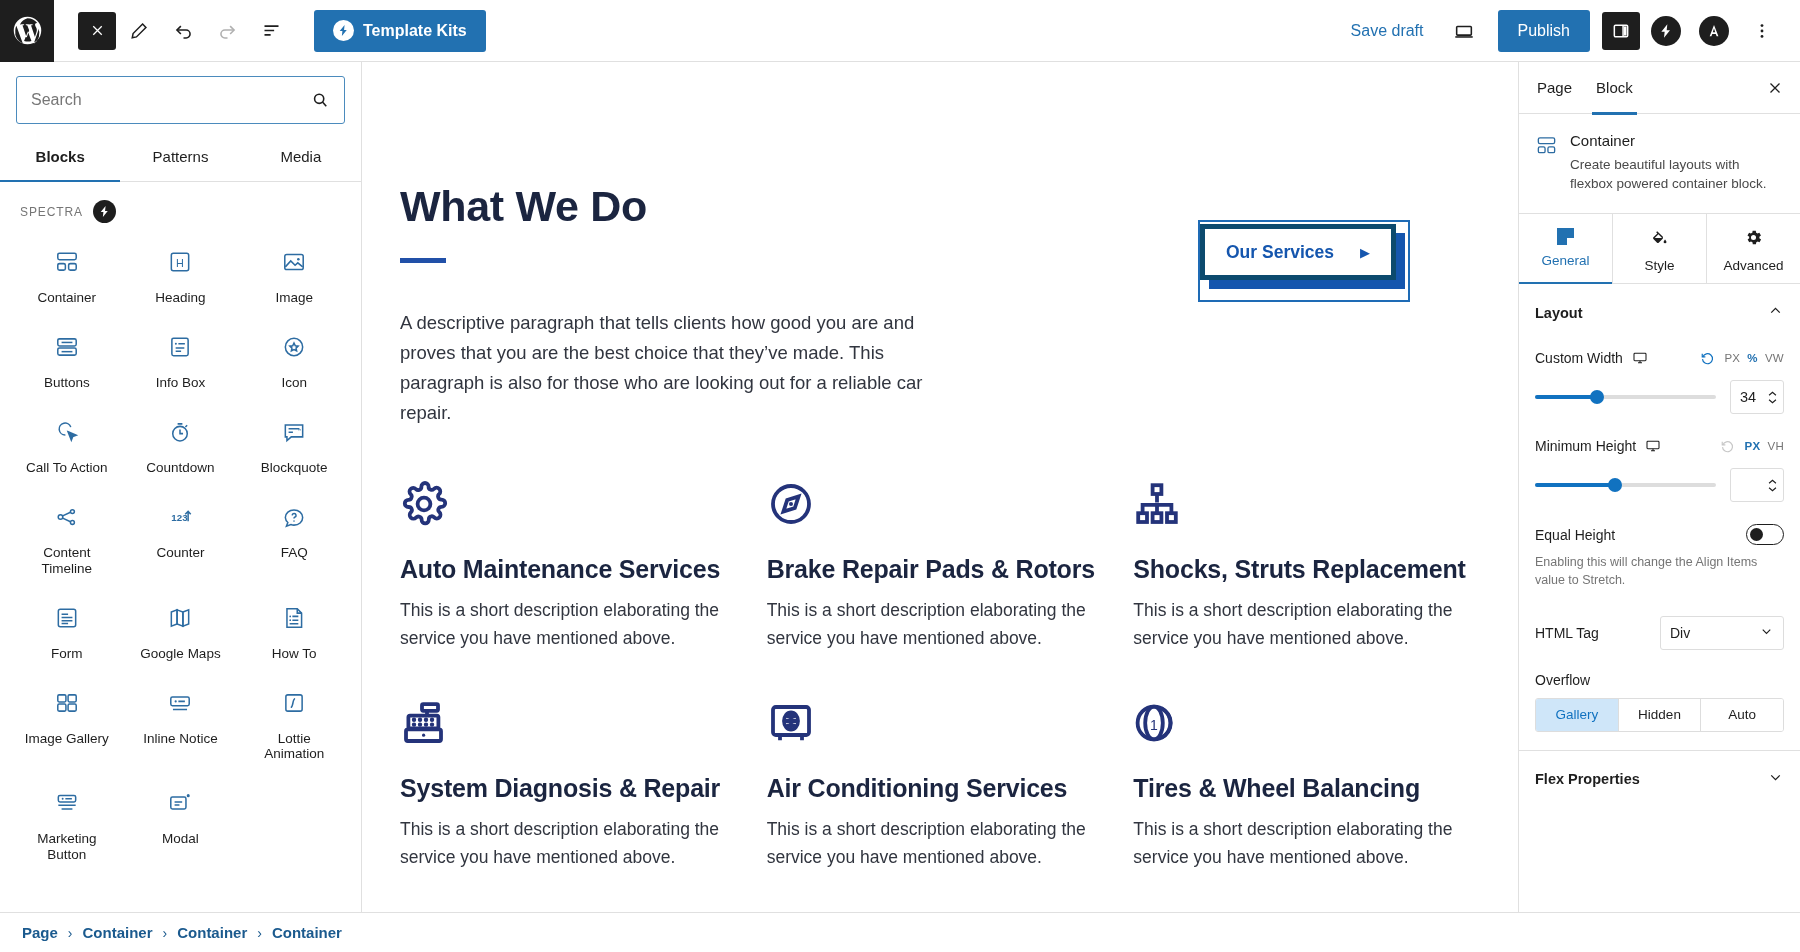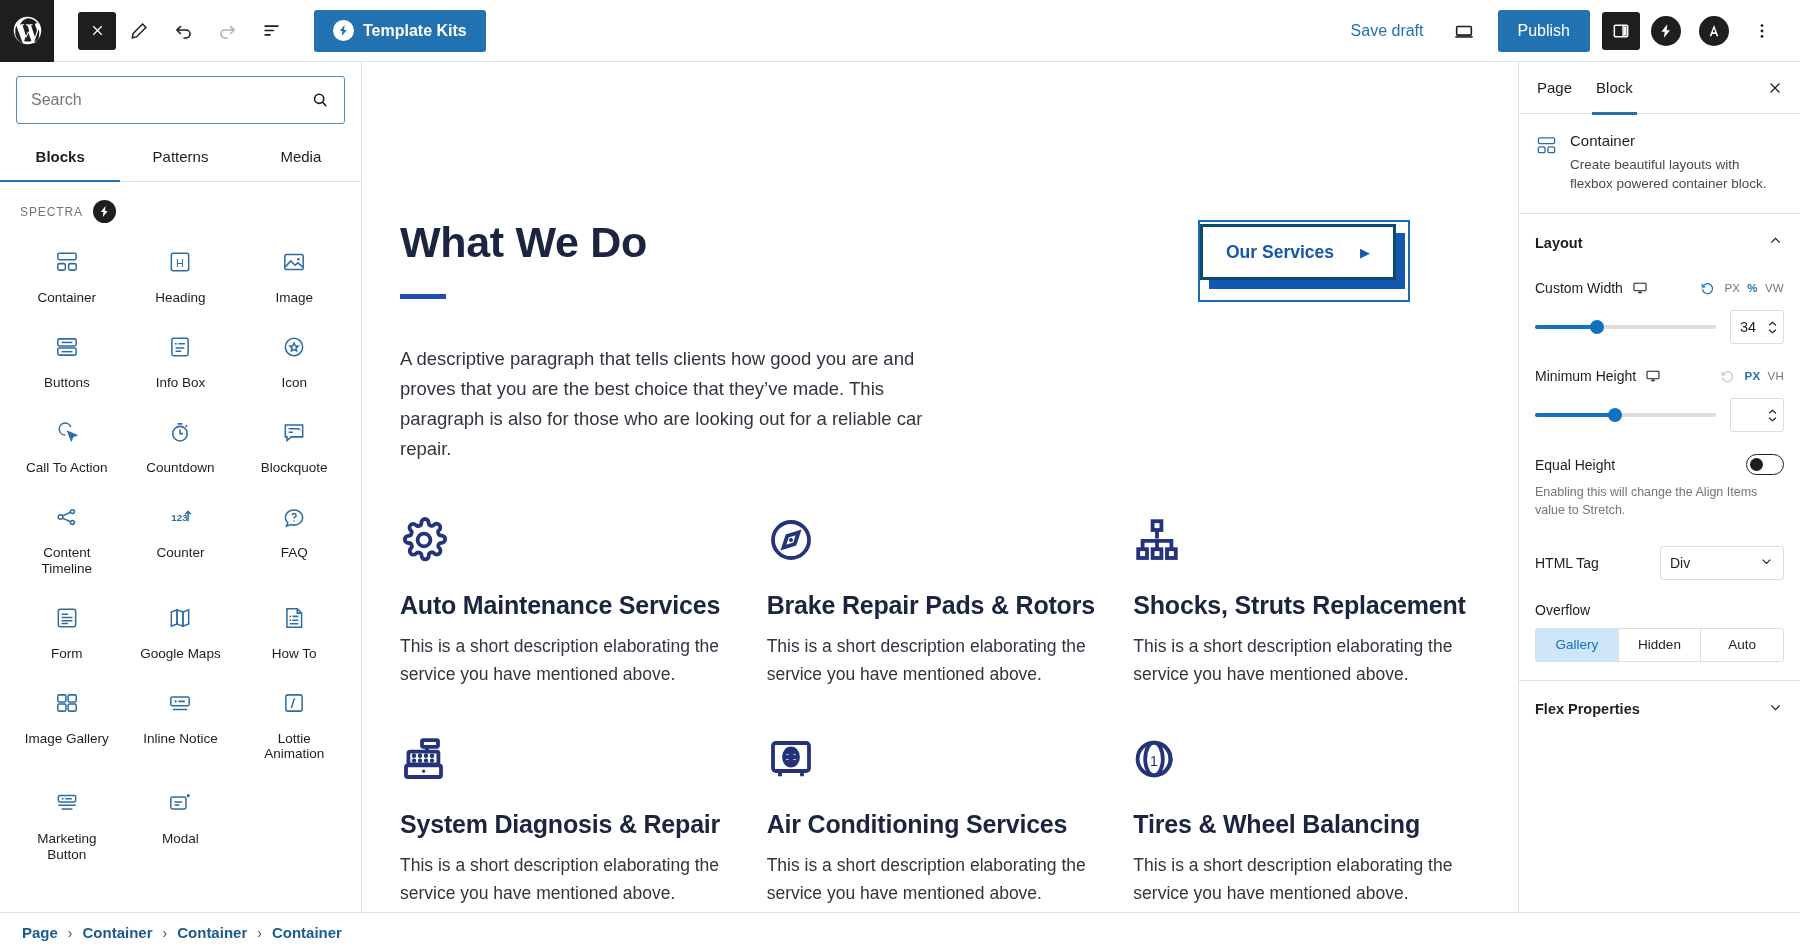--- a/index.html
+++ b/index.html
@@ -128,36 +128,35 @@
   }
   .canvas-inner { padding: 120px 0 0 0; }
 
   .content-col { padding-left: 22px; padding-right: 36px; max-width: 1220px; }
 
   .hero-row { display: flex; align-items: flex-start; }
   .hero-left { flex: 1; max-width: 600px; }
   h1.hero-title {
     font-size: 43px; line-height: 1.12; color: #1b2540; font-weight: 700;
     letter-spacing: -.3px;
-    margin-top: 36px;
   }
   .rule { width: 46px; height: 5px; background: #2150a8; margin-top: 28px; }
   .hero-para {
     margin-top: 45px; font-size: 18.5px; line-height: 1.62; color: #31353f;
     max-width: 560px;
   }
 
   .svc-btn-holder { margin-left: auto; padding-top: 42px; padding-right: 70px; position: relative; }
   .svc-btn-shadow {
     position: absolute; left: 9px; top: 51px; width: 196px; height: 56px;
     background: #1556ae;
   }
   .svc-btn {
     position: relative; width: 196px; height: 56px; background: #fff;
-    border: 3px solid #0c4a6e; display: flex; align-items: center;
+    border: 5px solid #0c4a6e; display: flex; align-items: center;
     justify-content: center; gap: 26px; cursor: pointer;
   }
   .svc-btn .svc-label { color: #1556ae; font-size: 17.5px; font-weight: 700; }
   .svc-btn .svc-arrow { color: #1556ae; font-size: 13px; }
   .sel-outline {
     position: absolute; left: -2px; top: 38px; width: 212px; height: 82px;
     border: 2.5px solid #1e6bb5; pointer-events: none;
   }
 
   .cards {
@@ -791,20 +790,43 @@
             <rect x="3.5" y="13.5" width="7" height="6" rx="1.6"></rect>
             <rect x="13.5" y="13.5" width="7" height="6" rx="1.6"></rect>
           </svg>
       </span>
       <div>
         <div class="bc-title">Container</div>
         <div class="bc-desc">Create beautiful layouts with flexbox powered container block.</div>
       </div>
     </div>
 
+    <div class="seg-tabs">
+      <button class="seg-tab active">
+        <span class="sq-blue"></span>
+        <span>General</span>
+      </button>
+      <button class="seg-tab">
+        <span>
+          <svg viewBox="0 0 24 24" width="19" height="19" fill="#1e1e1e" stroke="none">
+              <path d="M16.3 11.2 9.1 4l-1.3 1.3 1.5 1.5-5 5a1.5 1.5 0 0 0 0 2.1l4.6 4.6a1.5 1.5 0 0 0 2.1 0l5.3-5.3zM6 12.6l4.6-4.6 4.6 4.6z"></path>
+              <path d="M19 14.5s-1.8 2-1.8 3.1a1.8 1.8 0 1 0 3.6 0c0-1.1-1.8-3.1-1.8-3.1z"></path>
+            </svg>
+        </span>
+        <span>Style</span>
+      </button>
+      <button class="seg-tab">
+        <span>
+          <svg viewBox="0 0 24 24" width="19" height="19" fill="#1e1e1e" stroke="none">
+              <path d="M19.4 13a7.6 7.6 0 0 0 0-2l2-1.6-2-3.4-2.4 1a7.6 7.6 0 0 0-1.7-1l-.4-2.5h-4l-.4 2.5c-.6.2-1.2.6-1.7 1l-2.4-1-2 3.4L6.6 11a7.6 7.6 0 0 0 0 2l-2 1.6 2 3.4 2.4-1c.5.4 1.1.8 1.7 1l.4 2.5h4l.4-2.5c.6-.2 1.2-.6 1.7-1l2.4 1 2-3.4zM12 15.2a3.2 3.2 0 1 1 0-6.4 3.2 3.2 0 0 1 0 6.4z"></path>
+            </svg>
+        </span>
+        <span>Advanced</span>
+      </button>
+    </div>
 
     <div class="panel-head">
       <span class="ph-title">Layout</span>
       <span class="ph-chev">
         <svg viewBox="0 0 24 24" width="17" height="17" fill="none" stroke="#1e1e1e" stroke-width="1.8">
             <path d="M6 15l6-6 6 6"></path>
           </svg>
       </span>
     </div>
 

